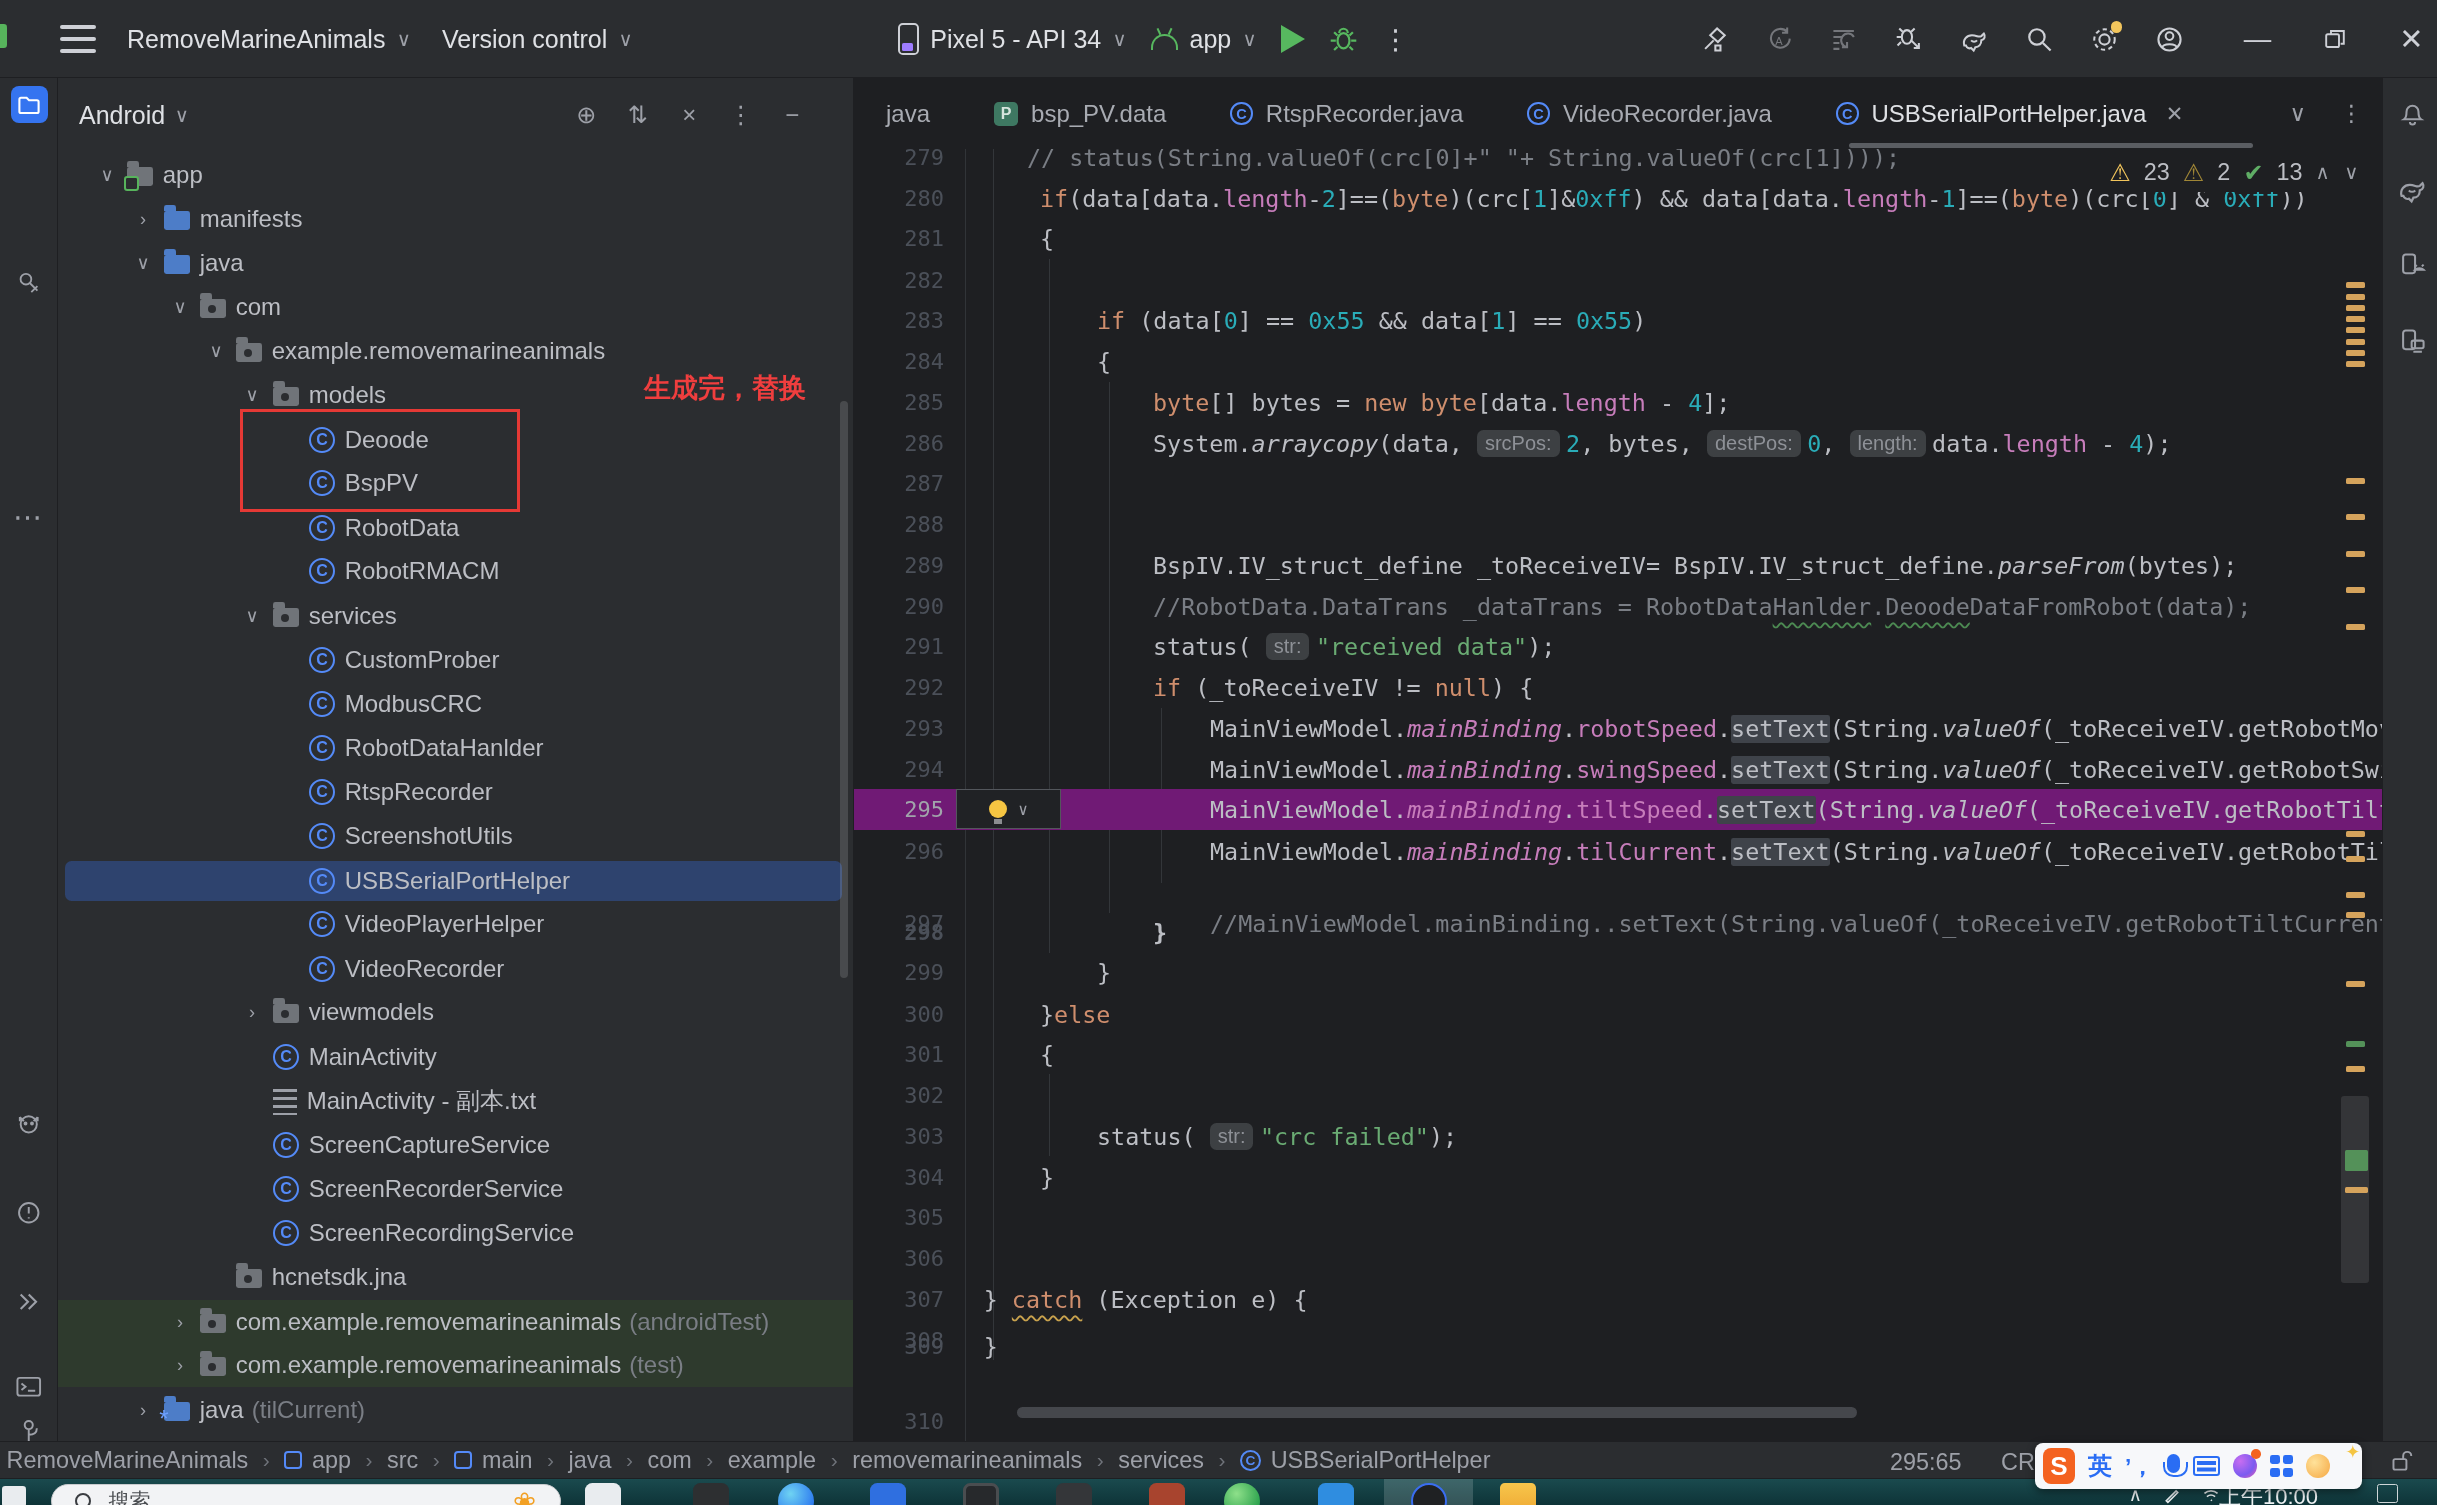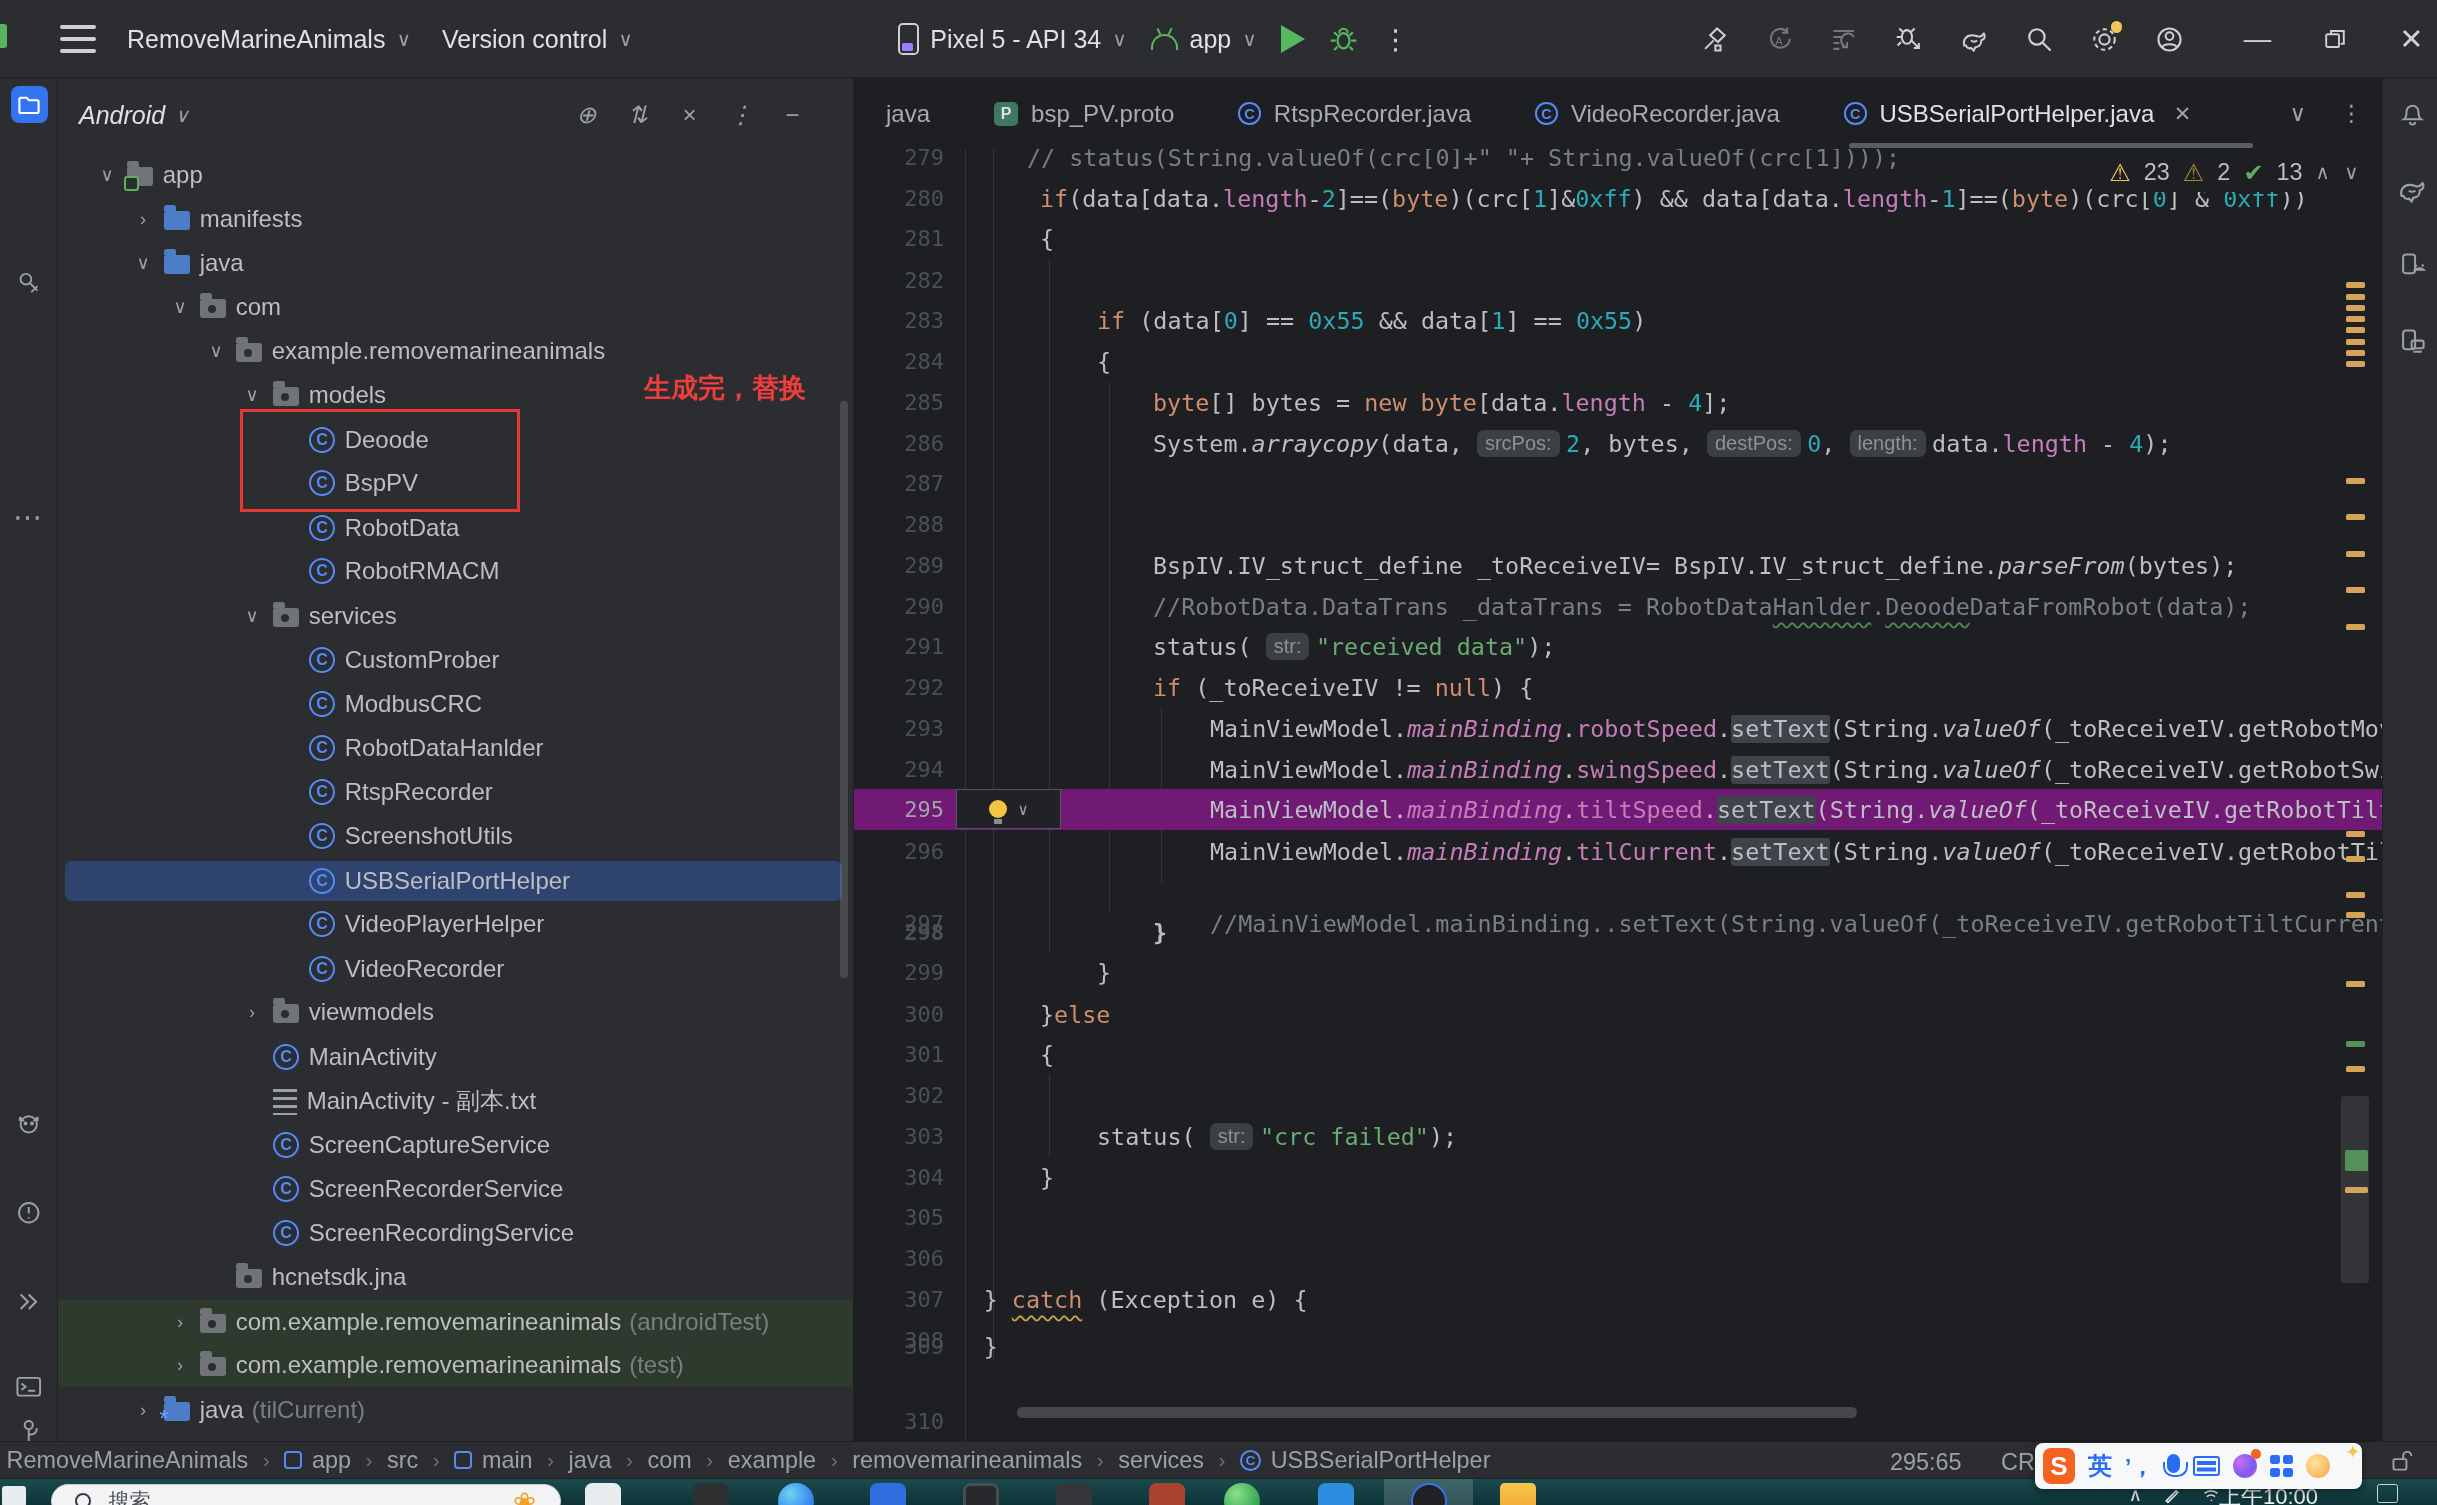--- a/index.html
+++ b/index.html
@@ -29,21 +29,21 @@
   .gear-dot { position:absolute; right:-3.2px; top:-3.2px; width:11.3px; height:11.3px; border-radius:50%; background:#f2c55c; }
   .winctl { display:flex; align-items:center; gap:52px; margin-left:24px; color:#ced0d6; }
 
   
   .activitybar { position:absolute; left:0; top:78px; width:58px; height:1363px; background:#2b2d30; border-right:0.8px solid #1e1f22; }
   .act-ic { position:absolute; left:10.5px; width:37px; height:37px; display:flex; align-items:center; justify-content:center; color:#9da0a8; }
   .act-ic.sel { background:#3574f0; border-radius:8px; color:#fff; }
 
   
   .treepanel { position:absolute; left:58px; top:78px; width:796px; height:1363px; background:#2b2d30; border-right:0.8px solid #1e1f22; overflow:hidden; }
-  .tw-header { position:absolute; left:0; top:0; width:100%; height:74px; display:flex; align-items:center;font-style:italic; }
+  .tw-header { position:absolute; left:0; top:0; width:100%; height:74px; display:flex; align-items:center; }
   .tw-title { margin-left:21px; font-size:25px; color:#dfe1e5; display:flex; gap:9.7px; align-items:center; }
   .tw-icons { position:absolute; right:47px; display:flex; gap:24px; color:#9da0a8; font-size:24px; }
   .tw-icons span { width:27.5px; text-align:center; }
   #tree { position:absolute; left:0; top:75px; width:100%; height:1288px; }
   .trow { position:absolute; left:0; width:100%; height:44px; display:flex; align-items:center; font-size:24px; color:#bcbec4; white-space:nowrap; }
   .trow .chv { position:absolute; width:24px; text-align:center; color:#9da0a8; font-size:18px; }
   .trow .lbl { margin-left:9.7px; } .trow .sfx { color:#7a7e85; margin-left:8px; }
   .trow.sel-row::before { content:""; position:absolute; left:6.5px; right:11.3px; top:1.6px; bottom:1.6px; background:#2e436e; border-radius:6.5px; }
   .trow.green-row { background:#2e3a2d; }
   .trow>* { position:relative; }
@@ -499,21 +499,21 @@
   <div class="annot-text">生成完，替换</div>
 </section>
 
 <nav class="tabstrip">
   <div id="tabs" style="display:flex; height:100%;">
       <div class="tab">
         <span>java</span>
       </div>
       <div class="tab">
         <span class="proto-ic">P</span>
-        <span>bsp_PV.proto</span>
+        <span>bsp_PV.data</span>
       </div>
       <div class="tab">
         <span class="cicon">C</span>
         <span>RtspRecorder.java</span>
       </div>
       <div class="tab">
         <span class="cicon">C</span>
         <span>VideoRecorder.java</span>
       </div>
       <div class="tab active">

